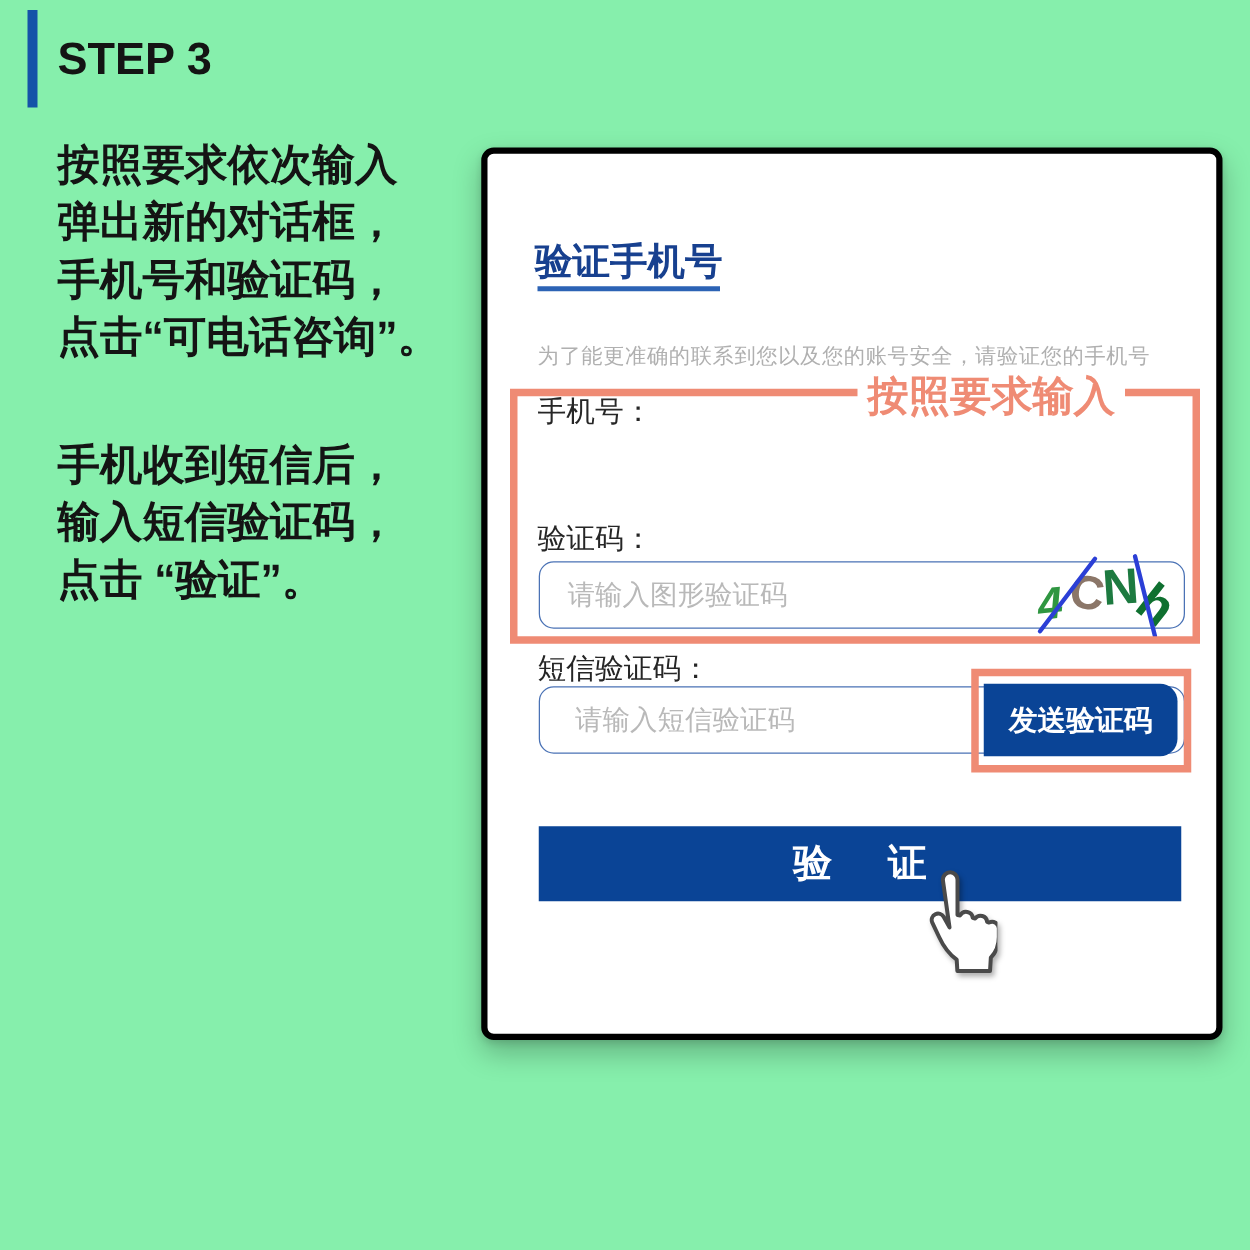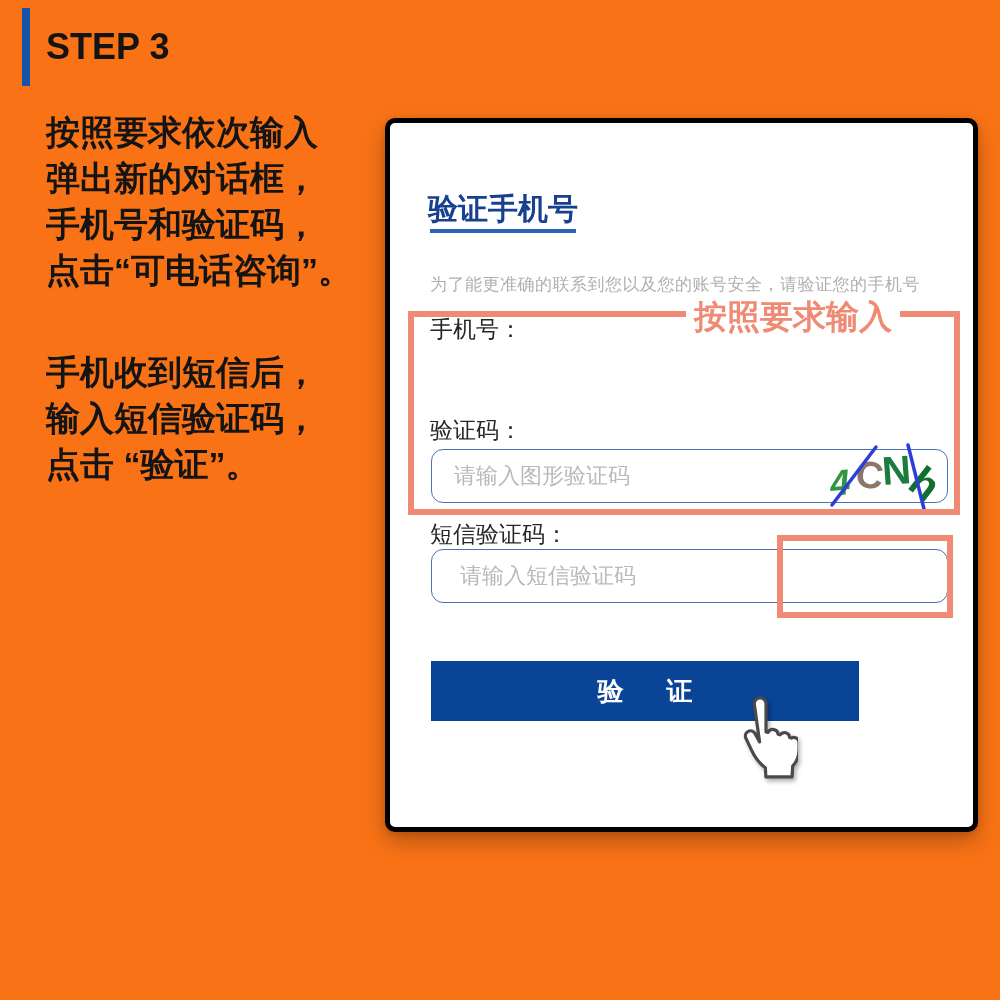--- a/index.html
+++ b/index.html
@@ -1,16 +1,16 @@
 <!DOCTYPE html>
 <html><head>
 <meta charset="utf-8">
 <style>
   html,body{margin:0;padding:0;background:#fff;}
-  #page{position:relative;width:1000px;height:1000px;background:#f97316;overflow:hidden;
+  #page{position:relative;width:1000px;height:1000px;background:#86efac;overflow:hidden;
         font-family:"Liberation Sans", sans-serif;}
 
   
   .step-bar{position:absolute;left:22px;top:8px;width:8px;height:78px;background:#1552a8;}
   .step-title{position:absolute;left:46px;top:26px;font-size:36px;font-weight:700;color:#141414;letter-spacing:0;}
   .intro{position:absolute;left:46px;width:350px;color:#141414;font-weight:700;font-size:34px;line-height:46px;}
   .intro.p1{top:109px;}
   .intro.p2{top:349px;}
 
   
@@ -46,22 +46,22 @@
   .cap-2{left:52px;top:9px;font-size:40px;color:#1d7a40;transform:rotate(-4deg);}
   .cap-3{left:82px;top:22px;font-size:42px;color:#0f7030;font-weight:900;transform:rotate(38deg);}
   .captcha svg{position:absolute;left:0;top:0;overflow:visible;}
 
   
   .send-btn{position:absolute;left:397px;top:424px;width:155px;height:58px;background:#0a4496;
         color:#fff;font-size:23px;font-weight:700;border:none;border-radius:0 14px 14px 0;
         display:flex;align-items:center;justify-content:center;z-index:3;cursor:pointer;
         font-family:"Liberation Sans", sans-serif;}
   .sms-hint{position:absolute;left:40px;top:492px;font-size:20px;color:#b0b0b0;z-index:1;}
-  .verify-btn{position:absolute;left:41px;top:538px;width:428px;height:60px;background:#0a4496;
-        color:#fff;font-size:26px;font-weight:700;letter-spacing:18px;border:none;
+  .verify-btn{position:absolute;left:41px;top:538px;width:514px;height:60px;background:#0a4496;
+        color:#fff;font-size:31px;font-weight:700;letter-spacing:18px;border:none;
         display:flex;align-items:center;justify-content:center;text-indent:18px;cursor:pointer;
         font-family:"Liberation Sans", sans-serif;}
 
   
   .hand{position:absolute;left:344px;top:570px;z-index:5;filter:drop-shadow(2px 3px 2px rgba(0,0,0,.3));}
 </style>
 </head>
 <body>
 
 <div id="page">
@@ -100,20 +100,21 @@
       <span class="cap-2">N</span>
       <span class="cap-3">h</span>
       <svg width="112" height="84">
         <line x1="2" y1="64" x2="46" y2="6" stroke="#2b3fd6" stroke-width="3.5" stroke-linecap="round"></line>
         <line x1="78" y1="4" x2="94" y2="68" stroke="#2b3fd6" stroke-width="3.5" stroke-linecap="round"></line>
       </svg>
     </div>
 
     <div class="field-label label-3">短信验证码：</div>
     <input class="text-input input-3" type="text" placeholder="请输入短信验证码" style="">
+    <button class="send-btn">发送验证码</button>
     <div class="anno-box anno-box-2"></div>
 
 
     <button class="verify-btn">验 证</button>
 
     <svg class="hand" width="64" height="94" viewBox="0 0 60 88">
       <path d="M19 10
                a5.5 5.5 0 0 1 11 0
                v26.5
                l2 .3

